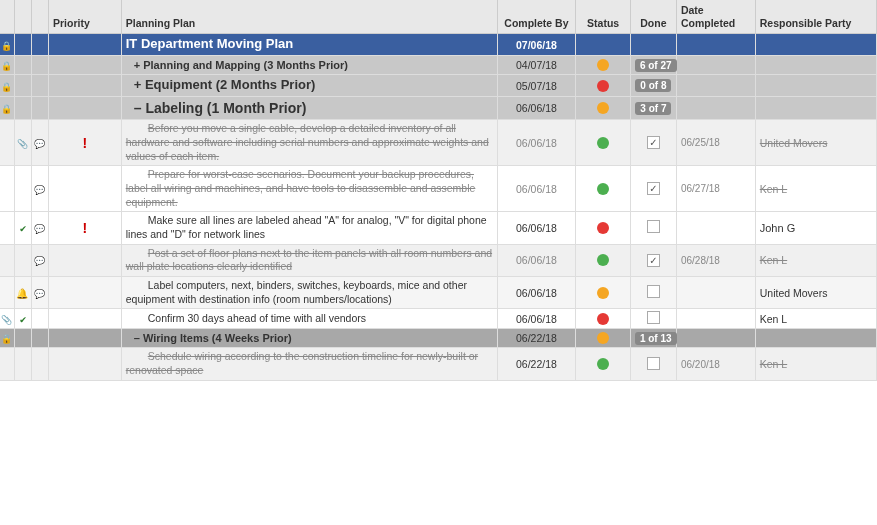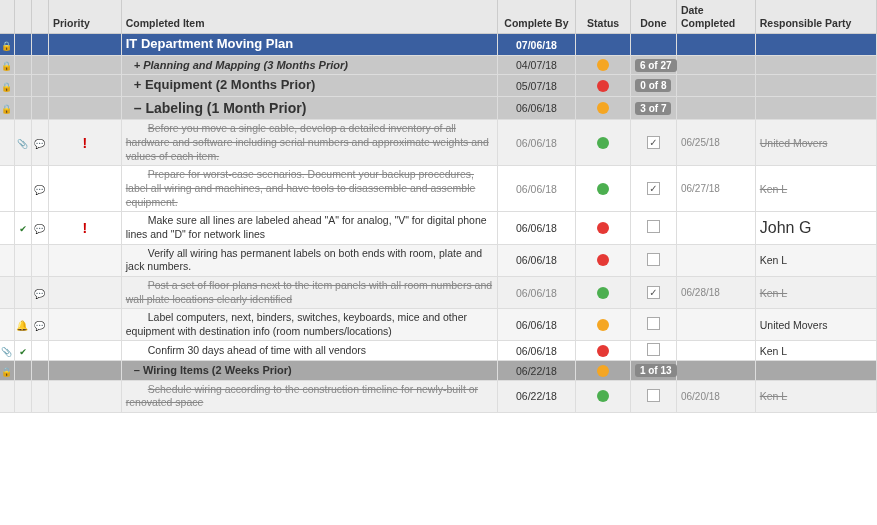--- a/index.html
+++ b/index.html
@@ -64,21 +64,21 @@
       <col class="col-done">
       <col class="col-date">
       <col class="col-responsible">
     </colgroup>
     <thead>
       <tr>
         <th></th>
         <th></th>
         <th></th>
         <th>Priority</th>
-        <th>Completed Item</th>
+        <th>Planning Plan</th>
         <th class="center" style="text-align:center">Complete By</th>
         <th class="center">Status</th>
         <th class="center">Done</th>
         <th>Date Completed</th>
         <th>Responsible Party</th>
       </tr>
     </thead>
     <tbody id="table-body">
     <tr style="background: rgb(58, 95, 160);">
           <td style="text-align: center; padding: 2px 1px;"><span class="icon-lock" style="font-size: 9px;">🔒</span></td>
@@ -90,21 +90,21 @@
           <td style="background: rgb(58, 95, 160);"></td>
           <td style="background: rgb(58, 95, 160);"></td>
           <td class="cell-date" style="font-size: 10px; background: rgb(58, 95, 160);"></td>
           <td style="font-size: 10.5px; background: rgb(58, 95, 160); color: rgb(255, 255, 255);"></td>
         </tr>
         <tr style="background: rgb(200, 200, 200);">
           <td style="text-align: center; padding: 2px 1px;"><span class="icon-lock" style="font-size: 9px;">🔒</span></td>
           <td style="text-align: center; padding: 2px 1px;"></td>
           <td style="text-align: center; padding: 2px 1px;"></td>
           <td style="text-align: center;"></td>
-          <td class="cell-planning" style="font-weight: bold; font-size: 11px; font-style: italic;"><span style="padding-left: 8px;">+ Planning and Mapping (3 Months Prior)</span></td>
+          <td class="cell-planning" style="font-weight: bold; font-size: 11px;"><span style="padding-left: 8px;">+ Planning and Mapping (3 Months Prior)</span></td>
           <td style="text-align: center; font-size: 10.5px;">04/07/18</td>
           <td style="text-align: center;">
             <span class="status-dot dot-yellow" style="margin: 0px auto; display: block;"></span>
           </td>
           <td style="text-align: center;"><span class="badge badge-gray">6 of 27</span></td>
           <td class="cell-date" style="font-size: 10px;"></td>
           <td style="font-size: 10.5px;"></td>
         </tr>
         <tr style="background: rgb(200, 200, 200);">
           <td style="text-align: center; padding: 2px 1px;"><span class="icon-lock" style="font-size: 9px;">🔒</span></td>
@@ -167,35 +167,21 @@
           <td style="text-align: center; padding: 2px 1px;"><span class="icon-check-small" style="font-size: 9px; color: rgb(42, 122, 42);">✔</span></td>
           <td style="text-align: center; padding: 2px 1px;"><span class="icon-comment" style="font-size: 9px;">💬</span></td>
           <td style="text-align: center;"><span class="icon-flag" style="color: rgb(204, 0, 0); font-weight: bold; font-size: 14px;">!</span></td>
           <td class="cell-planning"><span style="padding-left: 22px;">Make sure all lines are labeled ahead "A" for analog, "V" for digital phone lines and "D" for network lines</span></td>
           <td style="text-align: center; font-size: 10.5px;">06/06/18</td>
           <td style="text-align: center;">
             <span class="status-dot dot-red" style="margin: 0px auto; display: block;"></span>
           </td>
           <td style="text-align: center;"><span class="checkbox"></span></td>
           <td class="cell-date" style="font-size: 10px;"></td>
-          <td style="font-size: 16px; margin-top: 19px;">John G</td>
-        </tr>
-        <tr style="background: rgb(245, 245, 245);">
-          <td style="text-align: center; padding: 2px 1px;"></td>
-          <td style="text-align: center; padding: 2px 1px;"></td>
-          <td style="text-align: center; padding: 2px 1px;"></td>
-          <td style="text-align: center;"></td>
-          <td class="cell-planning"><span style="padding-left: 22px;">Verify all wiring has permanent labels on both ends with room, plate and jack numbers.</span></td>
-          <td style="text-align: center; font-size: 10.5px;">06/06/18</td>
-          <td style="text-align: center;">
-            <span class="status-dot dot-red" style="margin: 0px auto; display: block;"></span>
-          </td>
-          <td style="text-align: center;"><span class="checkbox"></span></td>
-          <td class="cell-date" style="font-size: 10px;"></td>
-          <td style="font-size: 10.5px;">Ken L</td>
+          <td style="font-size: 11px; margin-top: 19px;">John G</td>
         </tr>
         <tr style="background: rgb(240, 240, 240);">
           <td style="text-align: center; padding: 2px 1px;"></td>
           <td style="text-align: center; padding: 2px 1px;"></td>
           <td style="text-align: center; padding: 2px 1px;"><span class="icon-comment" style="font-size: 9px;">💬</span></td>
           <td style="text-align: center;"></td>
           <td class="cell-planning" style="color: rgb(136, 136, 136);"><span style="text-decoration: line-through; padding-left: 22px;">Post a set of floor plans next to the item panels with all room numbers and wall plate locations clearly identified</span></td>
           <td style="text-align: center; font-size: 10.5px; color: rgb(136, 136, 136);">06/06/18</td>
           <td style="text-align: center;">
             <span class="status-dot dot-green" style="margin: 0px auto; display: block;"></span>
@@ -230,21 +216,21 @@
           </td>
           <td style="text-align: center;"><span class="checkbox"></span></td>
           <td class="cell-date" style="font-size: 10px;"></td>
           <td style="font-size: 10.5px;">Ken L</td>
         </tr>
         <tr style="background: rgb(168, 168, 168);">
           <td style="text-align: center; padding: 2px 1px;"><span class="icon-lock" style="font-size: 9px;">🔒</span></td>
           <td style="text-align: center; padding: 2px 1px;"></td>
           <td style="text-align: center; padding: 2px 1px;"></td>
           <td style="text-align: center;"></td>
-          <td class="cell-planning" style="font-weight: bold; font-size: 11px;"><span style="padding-left: 8px;">– Wiring Items (2 Weeks Prior)</span></td>
+          <td class="cell-planning" style="font-weight: bold; font-size: 11px;"><span style="padding-left: 8px;">– Wiring Items (4 Weeks Prior)</span></td>
           <td style="text-align: center; font-size: 10.5px;">06/22/18</td>
           <td style="text-align: center;">
             <span class="status-dot dot-yellow" style="margin: 0px auto; display: block;"></span>
           </td>
           <td style="text-align: center;"><span class="badge badge-gray">1 of 13</span></td>
           <td class="cell-date" style="font-size: 10px;"></td>
           <td style="font-size: 10.5px;"></td>
         </tr>
         <tr style="background: rgb(240, 240, 240);">
           <td style="text-align: center; padding: 2px 1px;"></td>

